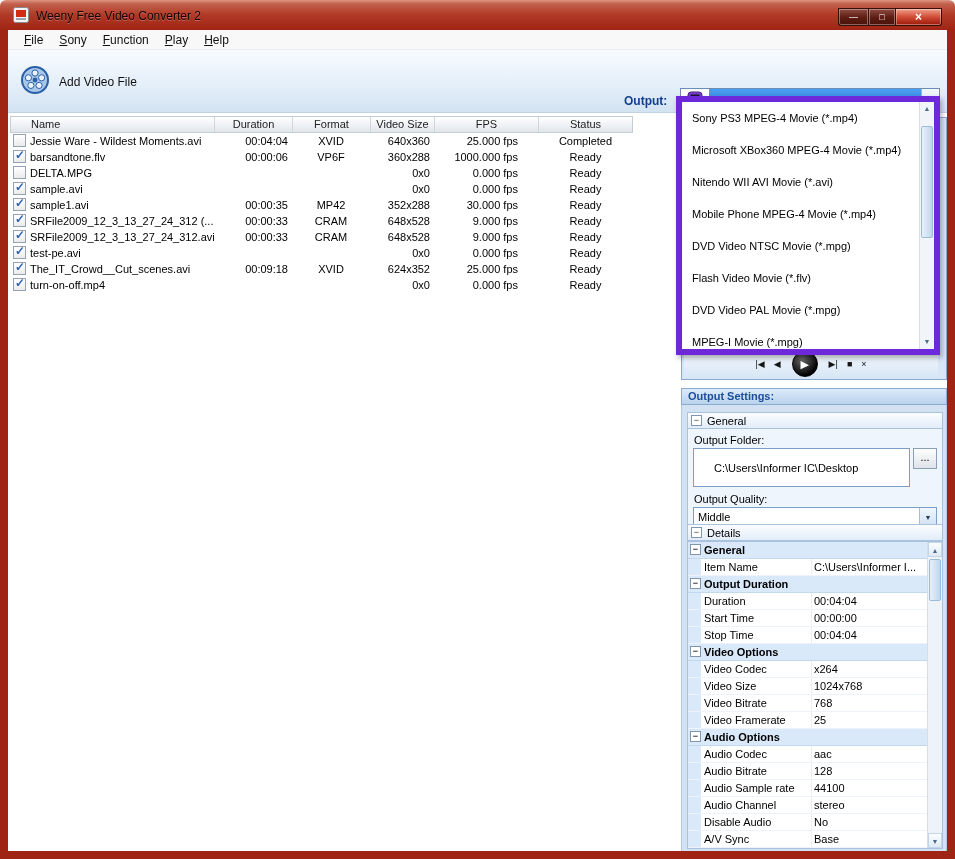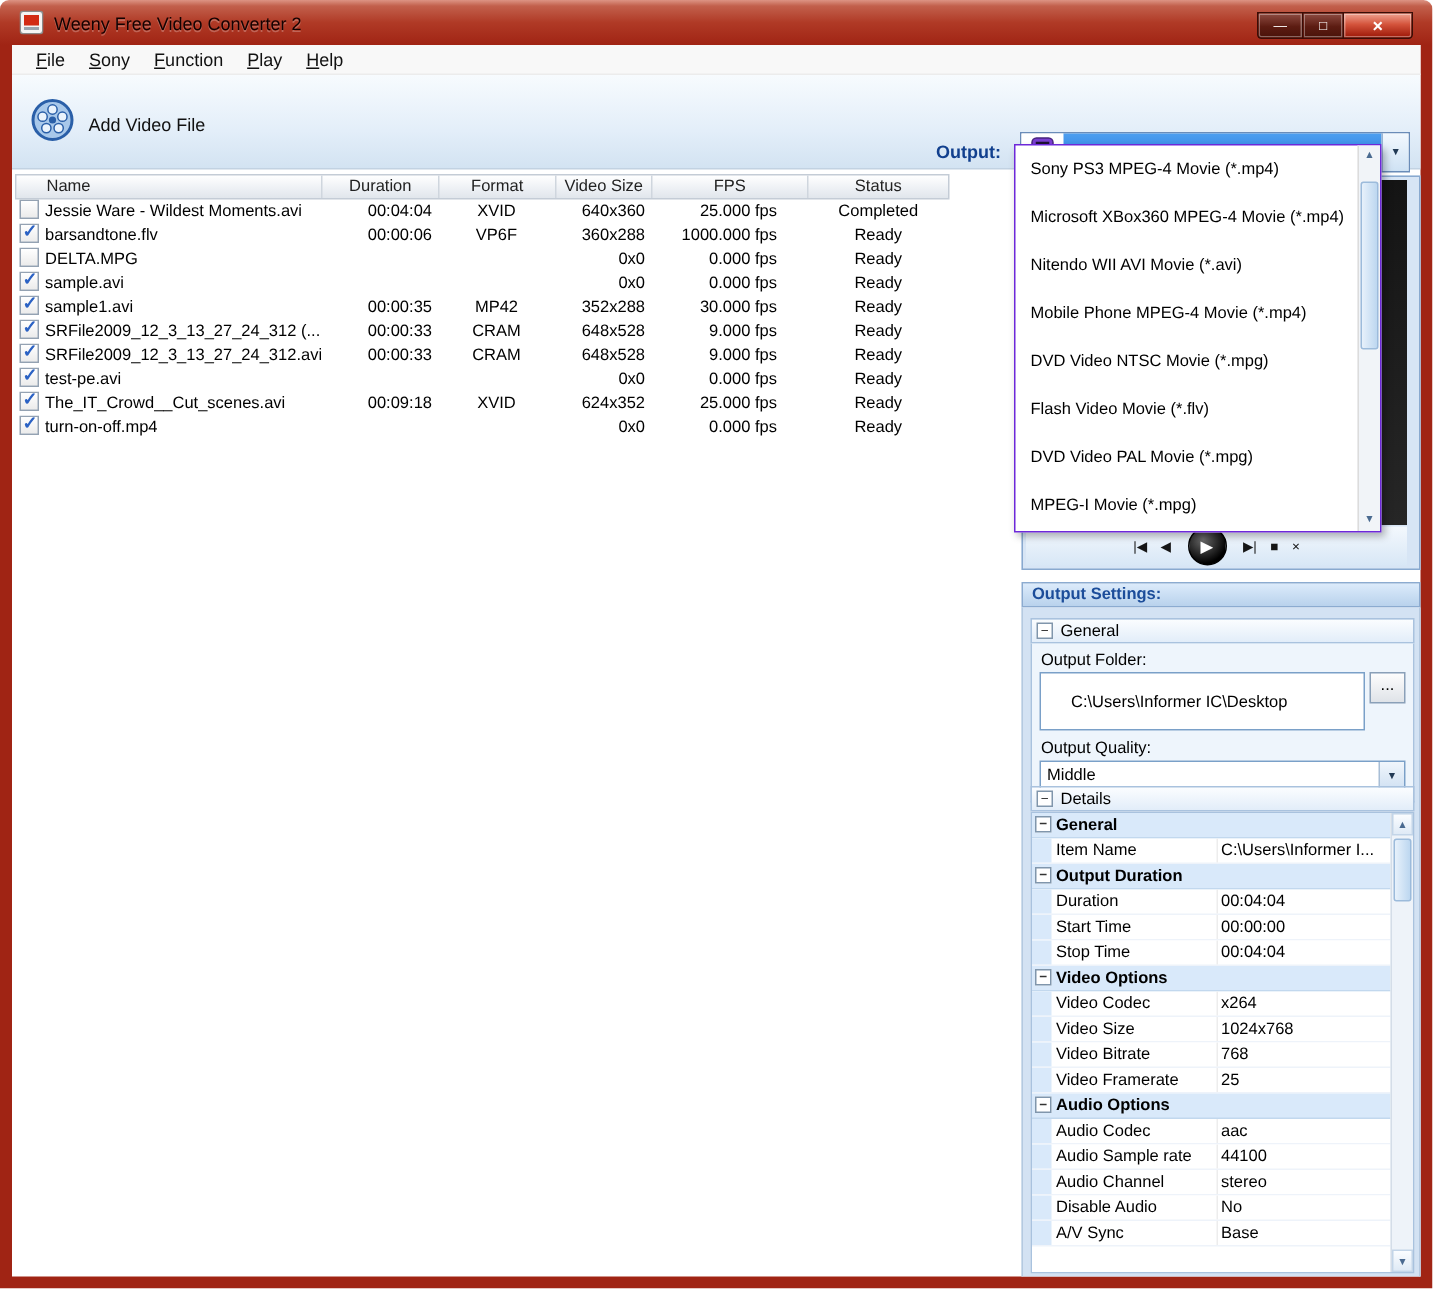--- a/index.html
+++ b/index.html
@@ -36,21 +36,21 @@
   .tb-convert { left:150px; }
   .tb-label { font-size:12px; color:#111; }
 
   .output-label { position:absolute; left:616px; top:44px; font-size:12px; font-weight:bold; color:#12408e; }
   .combo { position:absolute; left:672px; top:38px; width:260px; height:27px; background:#fff; border:1px solid #6a8cb8; display:flex; }
   .combo-icon { width:28px; display:flex; align-items:center; justify-content:center; background:#fff; }
   .combo-sel { flex:1; background:linear-gradient(#4d9ff0,#1f6fd6); color:#fff; font-size:11px; line-height:25px; padding-left:4px; overflow:hidden; white-space:nowrap; }
   .combo-btn { width:18px; background:linear-gradient(#f2f8fe,#cfe2f4); border-left:1px solid #9ab4d2; display:flex; align-items:center; justify-content:center; font-size:7px; color:#223a55; }
 
   
-  .popup { position:absolute; left:668px; top:66px; width:245px; height:259px; background:#fff; border:1px solid #6d28d9; box-shadow:2px 3px 5px rgba(0,0,0,.3); z-index:60; }
+  .popup { position:absolute; left:668px; top:66px; width:264px; height:259px; background:#fff; border:6px solid #6d28d9; box-shadow:2px 3px 5px rgba(0,0,0,.3); z-index:60; }
   .dd-item { height:32px; line-height:32px; padding-left:10px; font-size:11px; color:#000; white-space:nowrap; overflow:hidden; cursor:default; }
   .popup-scroll { position:absolute; right:0; top:0; bottom:0; width:15px; background:#f1f4f8; border-left:1px solid #dcdcdc; }
   .ps-arrow { position:absolute; left:0; right:0; height:14px; font-size:7px; color:#4a6a90; text-align:center; line-height:14px; }
   .ps-up { top:0; } .ps-down { bottom:0; }
   .ps-thumb { position:absolute; left:1px; right:1px; top:24px; height:112px;
     background:linear-gradient(90deg,#e7f1fb,#bdd7f0); border:1px solid #9cbbdb; border-radius:2px; }
 
   
   .table-header { position:absolute; left:2px; top:86px; width:623px; height:17px; display:flex;
     background:linear-gradient(#ffffff,#eef1f5 55%,#e1e6ec); border:1px solid #c4ccd6; }
@@ -386,20 +386,24 @@
 
           <div class="grow">
             <span class="cbox">−</span>
             <span>Audio Options</span>
           </div>
           <div class="drow">
             <span class="pk">Audio Codec</span>
             <span class="pv">aac</span>
           </div>
           <div class="drow">
+            <span class="pk">Audio Bitrate</span>
+            <span class="pv">128</span>
+          </div>
+          <div class="drow">
             <span class="pk">Audio Sample rate</span>
             <span class="pv">44100</span>
           </div>
           <div class="drow">
             <span class="pk">Audio Channel</span>
             <span class="pv">stereo</span>
           </div>
           <div class="drow">
             <span class="pk">Disable Audio</span>
             <span class="pv">No</span>

